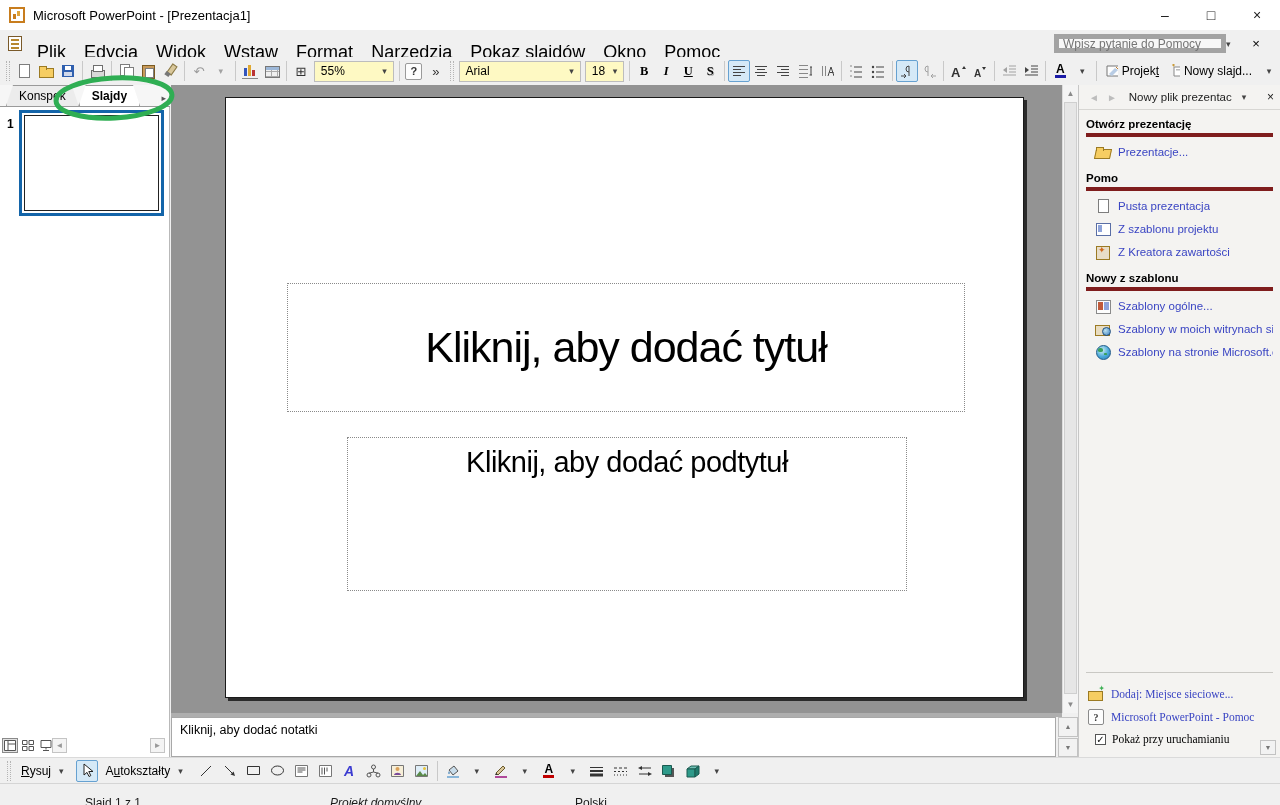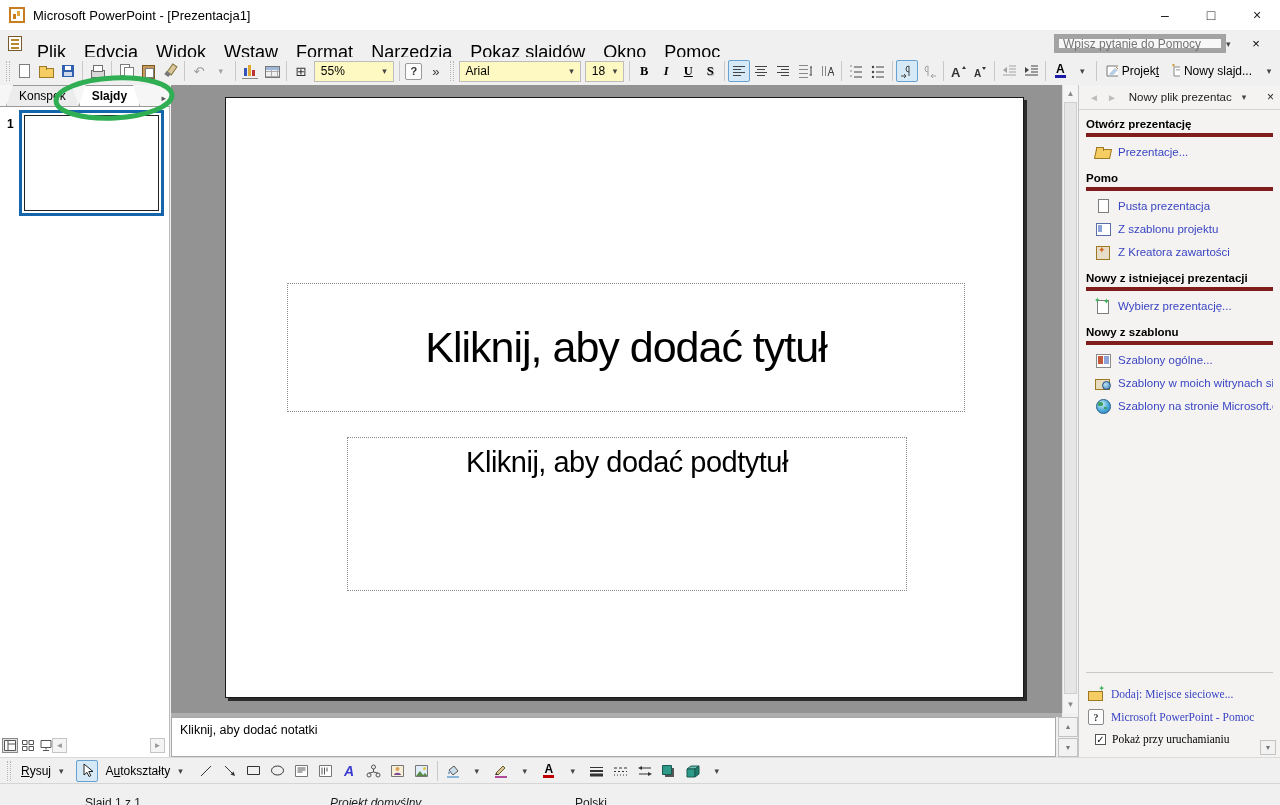--- a/index.html
+++ b/index.html
@@ -456,27 +456,20 @@
       <div class="tp-item">
         <span class="tic tic-template"></span>
         <span class="tp-link">Z szablonu projektu</span>
       </div>
       <div class="tp-item">
         <span class="tic tic-wizard"></span>
         <span class="tp-link">Z Kreatora zawartości</span>
       </div>
     </div>
 
-    <div class="tp-sec">
-      <div class="tp-header">Nowy z istniejącej prezentacji</div>
-      <div class="tp-item">
-        <span class="tic tic-choose"></span>
-        <span class="tp-link">Wybierz prezentację...</span>
-      </div>
-    </div>
 
     <div class="tp-sec">
       <div class="tp-header">Nowy z szablonu</div>
       <div class="tp-item">
         <span class="tic tic-general"></span>
         <span class="tp-link">Szablony ogólne...</span>
       </div>
       <div class="tp-item">
         <span class="tic tic-webfolder"></span>
         <span class="tp-link">Szablony w moich witrynach sieci W</span>

